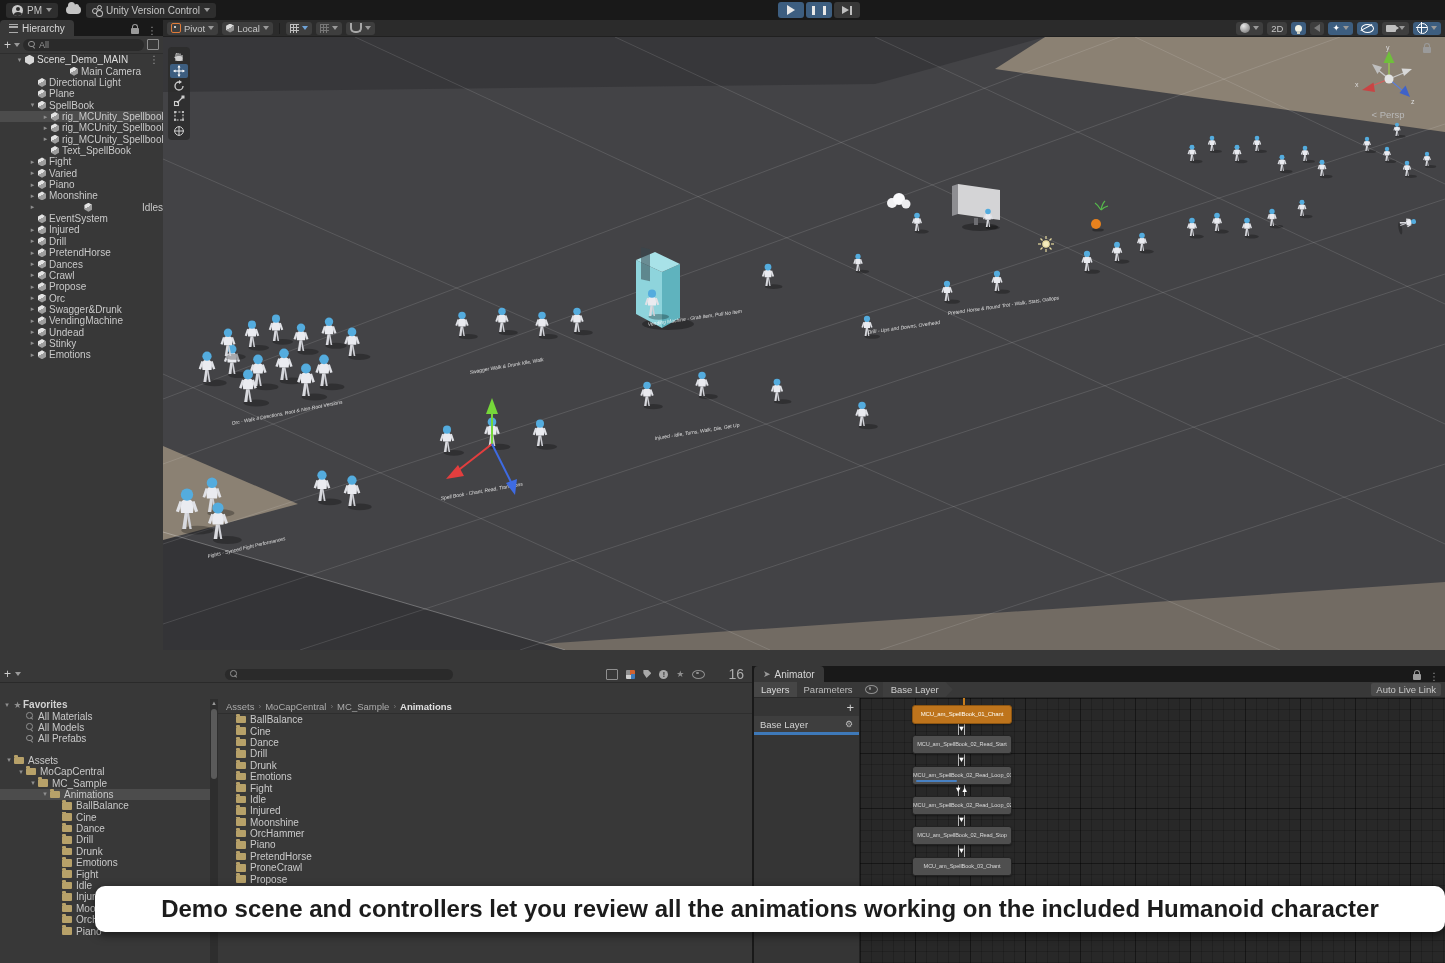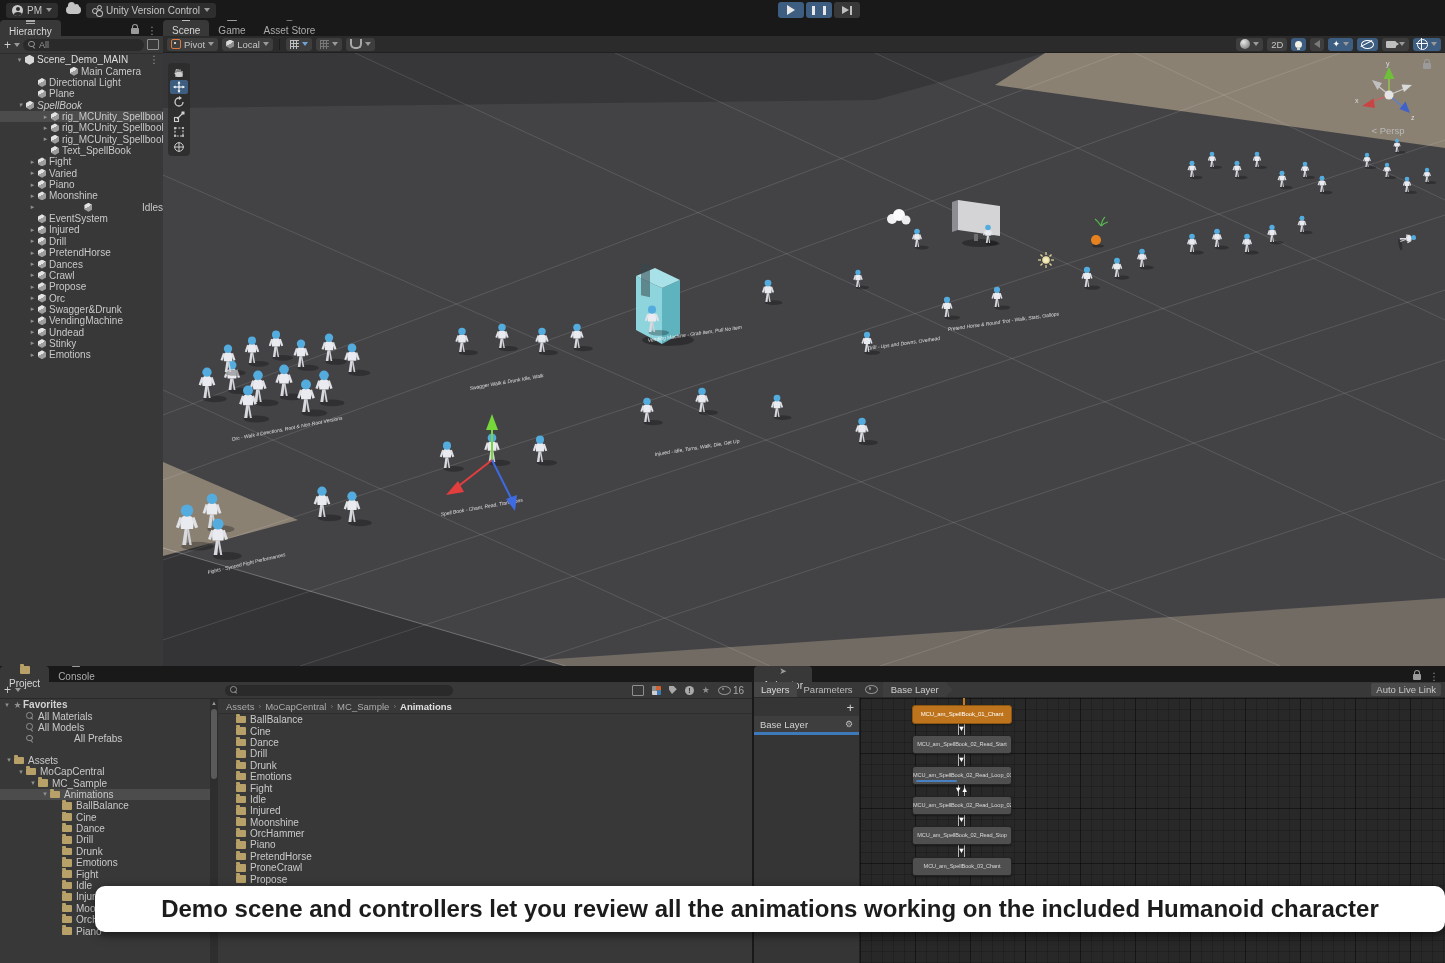--- a/index.html
+++ b/index.html
@@ -25,21 +25,21 @@
   .pbtn{width:26px;height:16px;border-radius:3px;background:#383838;display:flex;align-items:center;justify-content:center;}
   .pbtn.on{background:#3D5E80;}
   .ico-play{width:0;height:0;border-top:5px solid transparent;border-bottom:5px solid transparent;border-left:8px solid #E8E8E8;}
   .ico-pause{width:8px;height:9px;border-left:3px solid #E8E8E8;border-right:3px solid #E8E8E8;}
   .ico-step{display:flex;align-items:center;gap:1px;}
   .ico-step i{display:block;width:0;height:0;border-top:4.5px solid transparent;border-bottom:4.5px solid transparent;border-left:7px solid #BFBFBF;}
   .ico-step b{display:block;width:2.5px;height:9px;background:#BFBFBF;}
   
   .tabstrip{background:#191919;display:flex;align-items:flex-end;height:16px;}
   .tab{height:16px;display:flex;align-items:center;gap:4px;padding:0 9px;font-size:10px;color:#ABABAB;
-       border-radius:4px 4px 0 0;flex-direction:column;}
+       border-radius:4px 4px 0 0;}
   .tab.active{background:#383838;color:#D6D6D6;}
   .kebab{color:#9A9A9A;font-size:10px;letter-spacing:0;padding:0 4px;}
   .lock-ico{width:8px;height:6px;background:#9A9A9A;border-radius:1px;position:relative;display:inline-block;}
   .lock-ico::before{content:'';position:absolute;left:1px;top:-4px;width:4px;height:4px;border:1.4px solid #9A9A9A;border-bottom:none;border-radius:3px 3px 0 0;}
   .hamb{display:inline-block;width:9px;height:7px;border-top:1.6px solid #ABABAB;border-bottom:1.6px solid #ABABAB;position:relative;}
   .hamb::before{content:'';position:absolute;left:0;top:1.8px;width:9px;height:1.6px;background:#ABABAB;}
   .mag{display:inline-block;width:8px;height:8px;position:relative;}
   .mag::before{content:'';position:absolute;left:0;top:0;width:4.5px;height:4.5px;border:1.3px solid #8F8F8F;border-radius:50%;}
   .mag::after{content:'';position:absolute;left:5.4px;top:5.4px;width:3px;height:1.3px;background:#8F8F8F;transform:rotate(45deg);transform-origin:0 0;}
   
@@ -212,21 +212,21 @@
           <span class="cube-ico"></span>
           <span>Directional Light</span>
         </div>
 
         <div class="hrow" style="padding-left: 27px;">
           <span class="arr"></span>
           <span class="cube-ico"></span>
           <span>Plane</span>
         </div>
 
-        <div class="hrow" style="padding-left: 15px; font-style: italic;">
+        <div class="hrow" style="padding-left: 27px;">
           <span class="arr">▾</span>
           <span class="cube-ico"></span>
           <span>SpellBook</span>
         </div>
 
         <div class="hrow sel" style="padding-left: 40px;">
           <span class="arr">▸</span>
           <span class="cube-ico"></span>
           <span>rig_MCUnity_Spellbook</span>
         </div>
@@ -354,34 +354,20 @@
         <div class="hrow" style="padding-left: 27px;">
           <span class="arr">▸</span>
           <span class="cube-ico"></span>
           <span>Emotions</span>
         </div>
       </div>
   </div>
 </div>
 
 <div class="abs sceneP">
-  <div class="tabstrip">
-    <div class="tab active">
-      <span class="grid-ico" style="width:8px;height:8px;"></span>
-      <span>Scene</span>
-    </div>
-    <div class="tab">
-      <span style="width:10px;height:6px;background:#9A9A9A;border-radius:3px;"></span>
-      <span>Game</span>
-    </div>
-    <div class="tab">
-      <span style="width:7px;height:8px;background:#9A9A9A;clip-path:polygon(20% 30%,80% 30%,100% 100%,0 100%);"></span>
-      <span>Asset Store</span>
-    </div>
-  </div>
   <div class="stoolbar">
     <div class="sbtn">
       <span class="pivot-ico"></span>
       <span>Pivot</span>
       <span class="caret"></span>
     </div>
     <div class="sbtn">
       <span class="local-ico"></span>
       <span>Local</span>
       <span class="caret"></span>
@@ -659,45 +645,35 @@
         <text x="6" y="44" font-size="7" fill="#DDD">x</text>
         <text x="62" y="61" font-size="7" fill="#DDD">z</text>
       </svg>
       <div class="persp">&lt; <span>Persp</span></div>
     </div>
     <span class="lock-ico" style="position:absolute;right:14px;top:10px;"></span>
   </div>
 </div>
 
 <div class="abs projP">
-  <div class="tabstrip">
-    <div class="tab active">
-      <span class="folder-ico" style="margin-right:0;"></span>
-      <span>Project</span>
-    </div>
-    <div class="tab">
-      <span style="width:8px;height:9px;background:#9A9A9A;border-radius:1px;"></span>
-      <span>Console</span>
-    </div>
-  </div>
   <div class="row2">
     <span style="color:#CFCFCF;font-size:12px;">+</span>
     <span class="caret"></span>
     <div class="psearch">
       <span class="mag"></span>
     </div>
     <span style="margin-left:auto;display:flex;align-items:center;gap:8px;padding-right:4px;">
       <span style="width:10px;height:9px;border:1.2px solid #8F8F8F;border-radius:1px;"></span>
       <span class="pkg-ico"></span>
       <span class="tag-ico"></span>
       <span class="info-ico">!</span>
       <span class="star-ico" style="color:#8F8F8F;">★</span>
       <span style="display:flex;align-items:center;gap:2px;">
         <span class="eye-ico"></span>
-        <span style="font-size:10px;color:#ABABAB;">16</span>
+        <span style="font-size:14px;color:#ABABAB;margin-left:21px;">16</span>
       </span>
     </span>
   </div>
   <div class="ptree">
     <div class="prow" style="padding-left:2px;">
       <span class="arr">▾</span>
       <span class="star-sm">★</span>
       <span style="font-weight:bold;color:#D2D2D2;">Favorites</span>
     </div>
     <div>
@@ -705,21 +681,21 @@
         <div class="prow" style="padding-left:26px;">
           <span class="mag" style="margin-right:4px;"></span>
           <span>All Materials</span>
         </div>
 
         <div class="prow" style="padding-left:26px;">
           <span class="mag" style="margin-right:4px;"></span>
           <span>All Models</span>
         </div>
 
-        <div class="prow" style="padding-left:26px;gap:36px;">
+        <div class="prow" style="padding-left:26px;">
           <span class="mag" style="margin-right:4px;"></span>
           <span>All Prefabs</span>
         </div>
       </div>
     <div style="height:10px;"></div>
     <div>
 
         <div class="prow" style="padding-left: 4px;">
           <span class="arr">▾</span>
           <span class="folder-ico"></span>

